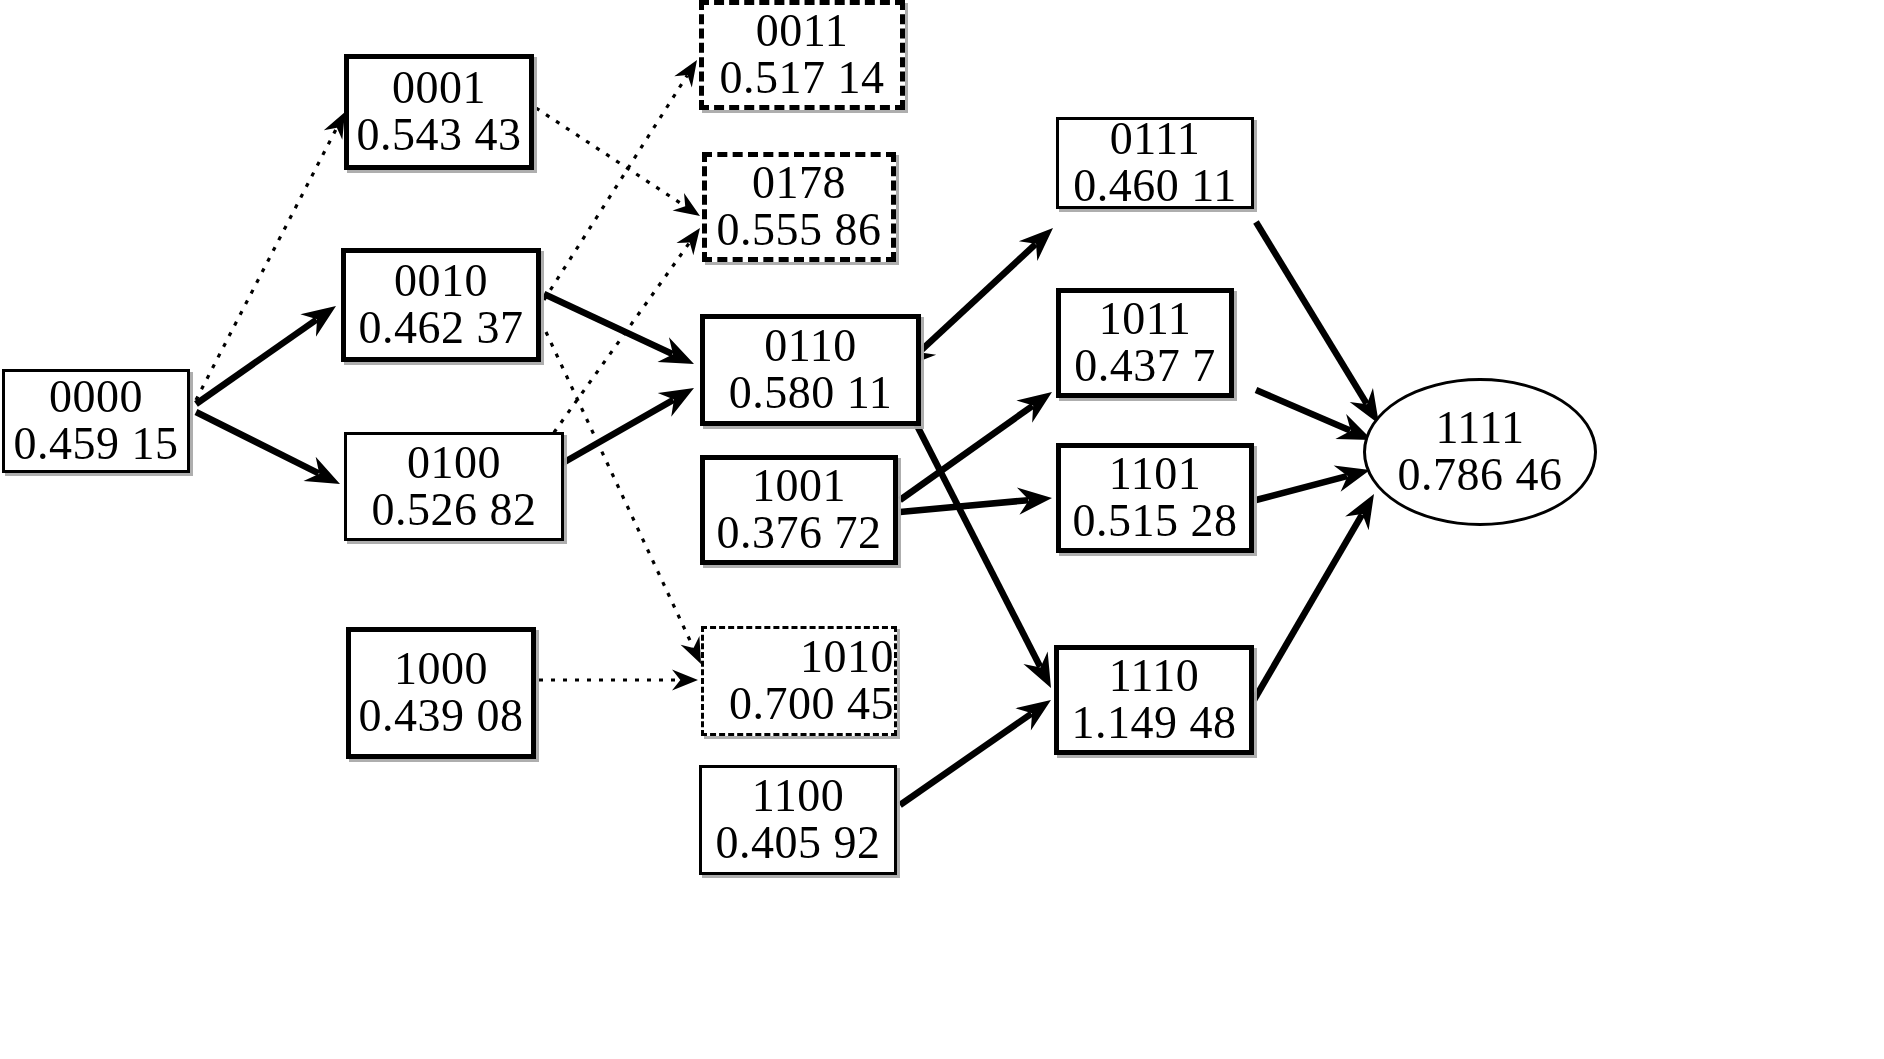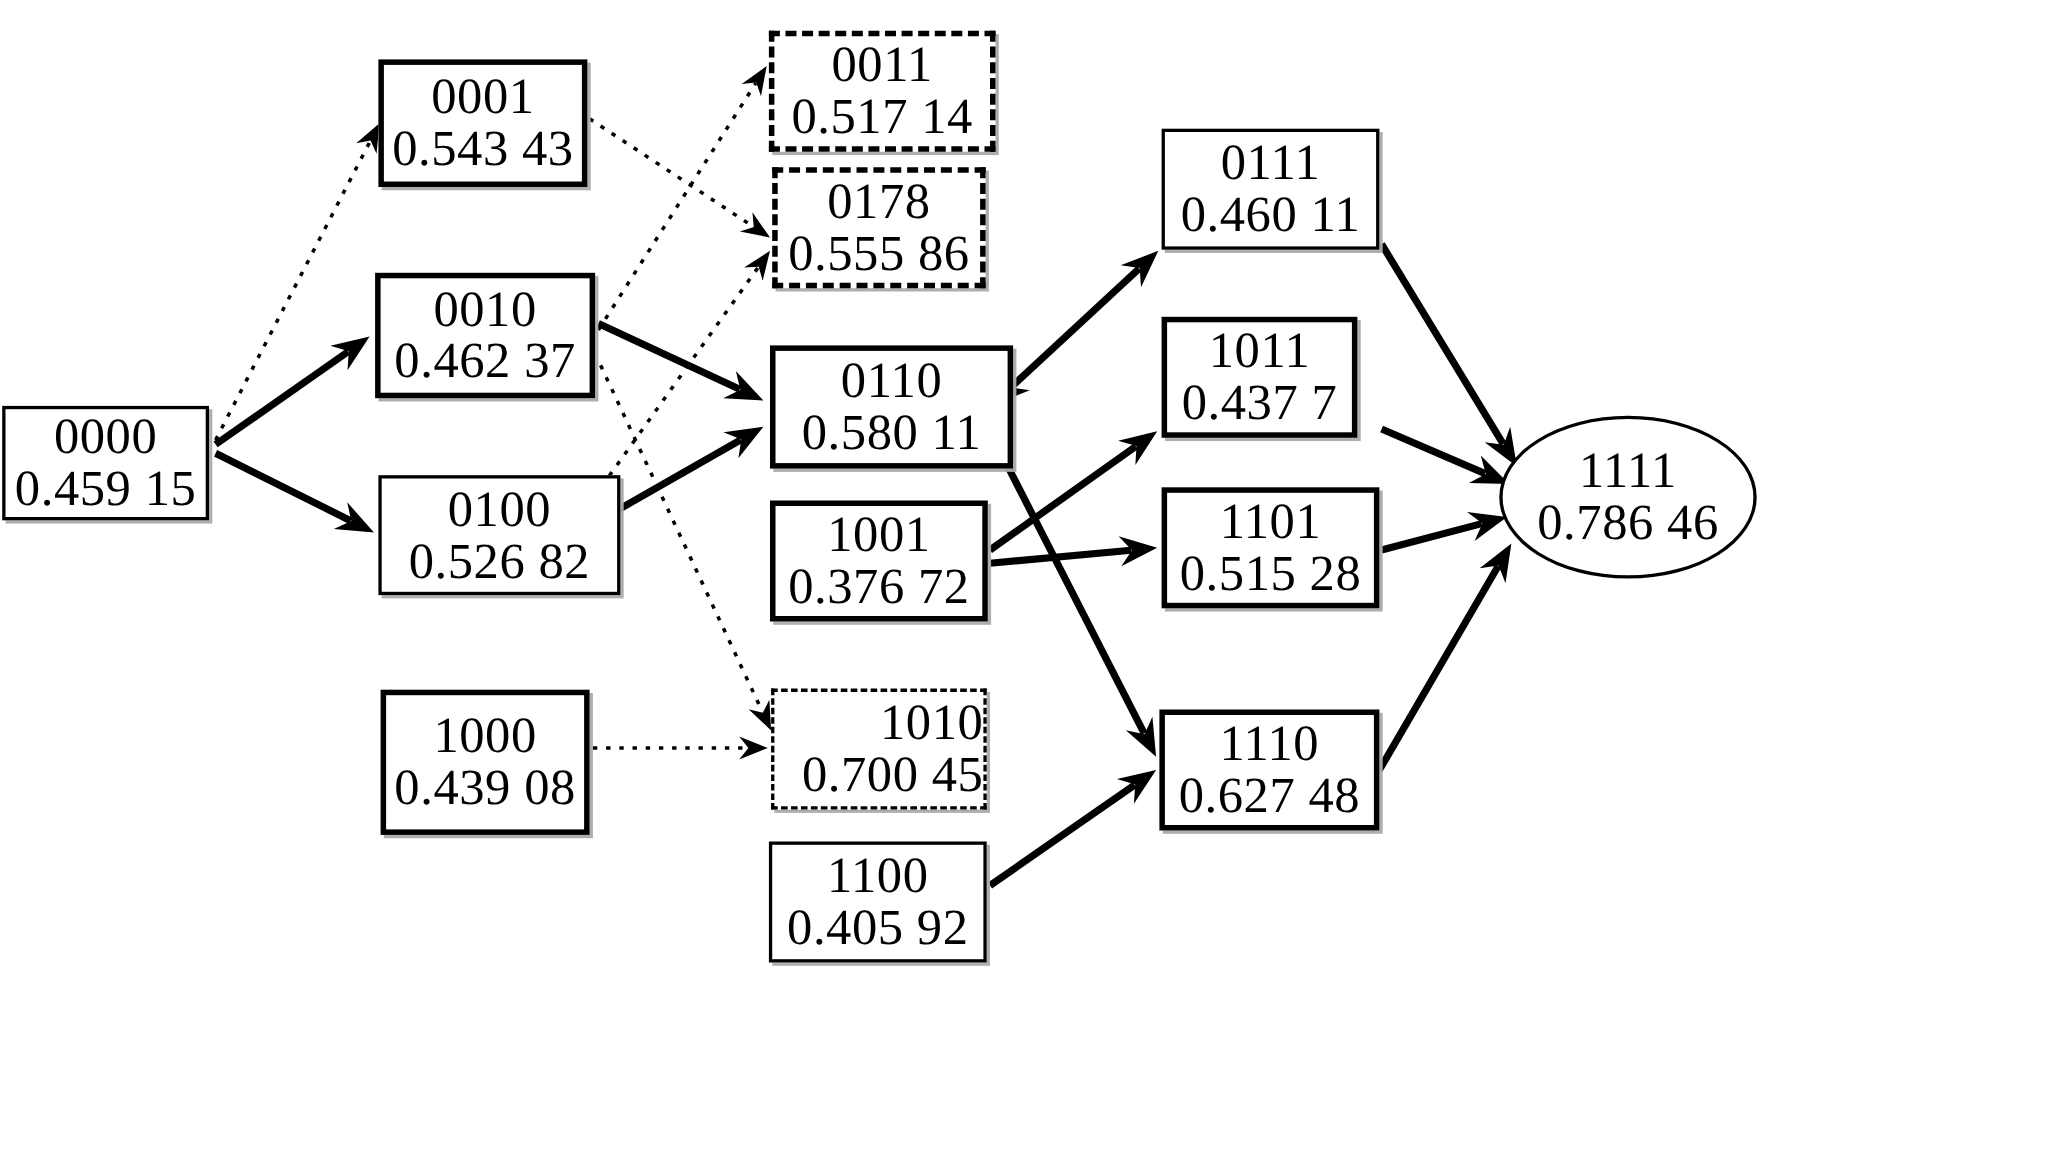--- a/index.html
+++ b/index.html
@@ -154,21 +154,21 @@
         <div class="nvalue">0.462 37</div>
       </div>
       <div class="node bd-thin shadow-r" style="left: 344px; top: 432px; width: 220px; height: 109px;">
         <div class="nlabel">0100</div>
         <div class="nvalue">0.526 82</div>
       </div>
       <div class="node bd-thick shadow-r" style="left: 346px; top: 627px; width: 190px; height: 132px;">
         <div class="nlabel">1000</div>
         <div class="nvalue">0.439 08</div>
       </div>
-      <div class="node bd-dashed-thick shadow-r" style="left: 699px; top: 0px; width: 206px; height: 110px; margin-top: 28px;">
+      <div class="node bd-dashed-thick shadow-r" style="left: 699px; top: 0px; width: 206px; height: 110px;">
         <div class="nlabel">0011</div>
         <div class="nvalue">0.517 14</div>
       </div>
       <div class="node bd-dashed-thick shadow-r" style="left: 702px; top: 152px; width: 194px; height: 110px;">
         <div class="nlabel">0178</div>
         <div class="nvalue">0.555 86</div>
       </div>
       <div class="node bd-thick shadow-r" style="left: 700px; top: 314px; width: 221px; height: 112px;">
         <div class="nlabel">0110</div>
         <div class="nvalue">0.580 11</div>
@@ -178,34 +178,34 @@
         <div class="nvalue">0.376 72</div>
       </div>
       <div class="node bd-dashed-thin shadow-r" style="left: 701px; top: 626px; width: 196px; height: 110px; align-items: flex-end;">
         <div class="nlabel">1010</div>
         <div class="nvalue">0.700 45</div>
       </div>
       <div class="node bd-thin shadow-r" style="left: 699px; top: 765px; width: 198px; height: 110px;">
         <div class="nlabel">1100</div>
         <div class="nvalue">0.405 92</div>
       </div>
-      <div class="node bd-thin shadow-r" style="left: 1056px; top: 117px; width: 198px; height: 110px;">
+      <div class="node bd-thin shadow-r" style="left: 1056px; top: 117px; width: 198px; height: 92px;">
         <div class="nlabel">0111</div>
         <div class="nvalue">0.460 11</div>
       </div>
       <div class="node bd-thick shadow-r" style="left: 1056px; top: 288px; width: 178px; height: 110px; justify-content: center;">
         <div class="nlabel">1011</div>
         <div class="nvalue">0.437 7</div>
       </div>
       <div class="node bd-thick shadow-r" style="left: 1056px; top: 443px; width: 198px; height: 110px;">
         <div class="nlabel">1101</div>
         <div class="nvalue">0.515 28</div>
       </div>
       <div class="node bd-thick shadow-r" style="left: 1054px; top: 645px; width: 200px; height: 110px;">
         <div class="nlabel">1110</div>
-        <div class="nvalue">0.627 48</div>
+        <div class="nvalue">1.149 48</div>
       </div>
       <div class="node ellipse" style="left: 1363px; top: 378px; width: 234px; height: 148px;">
         <div class="nlabel">1111</div>
         <div class="nvalue">0.786 46</div>
       </div>
     </div>
 </div>
 
 </body></html>

